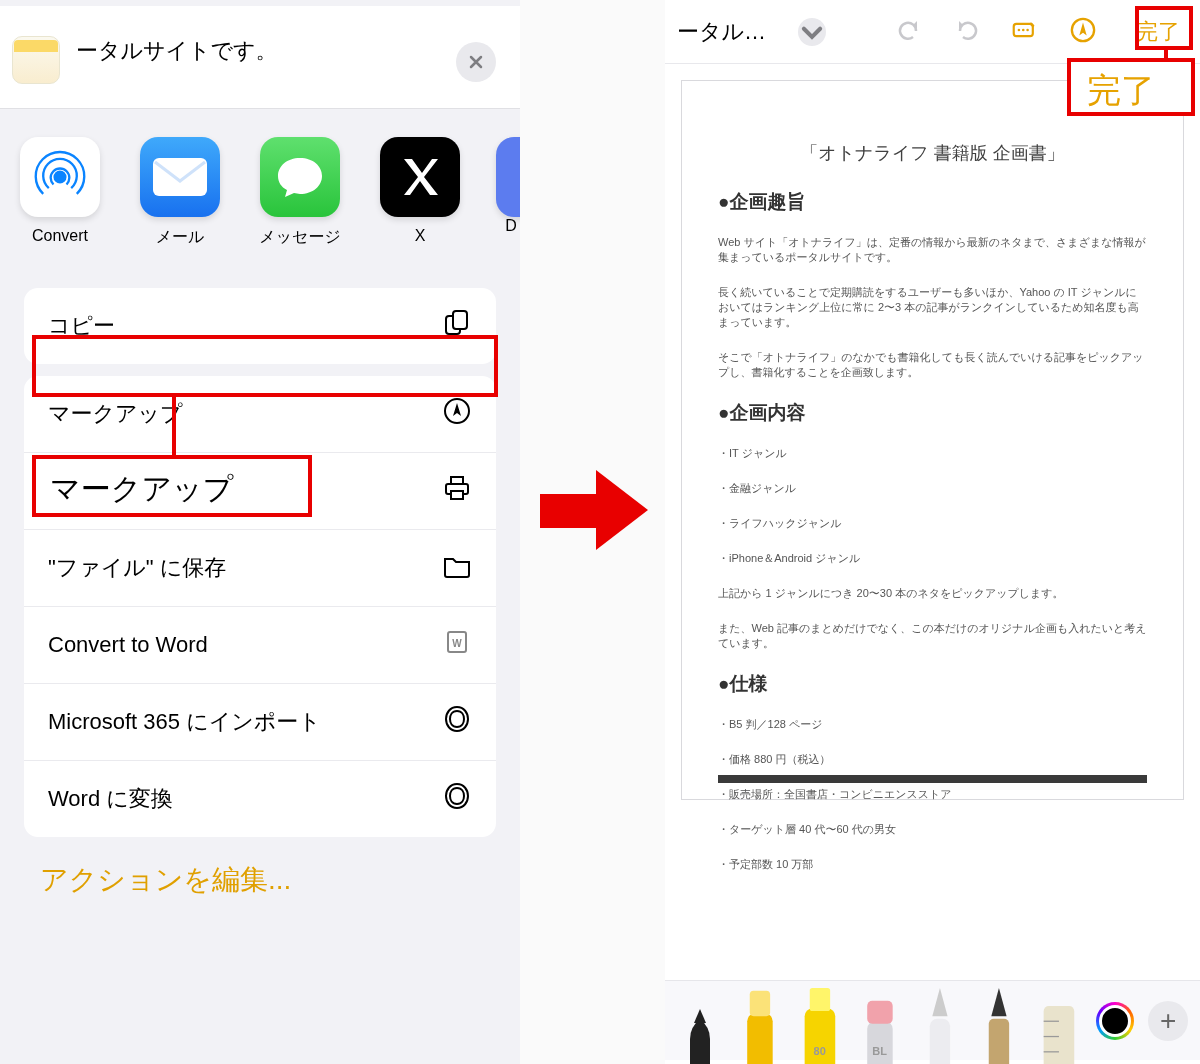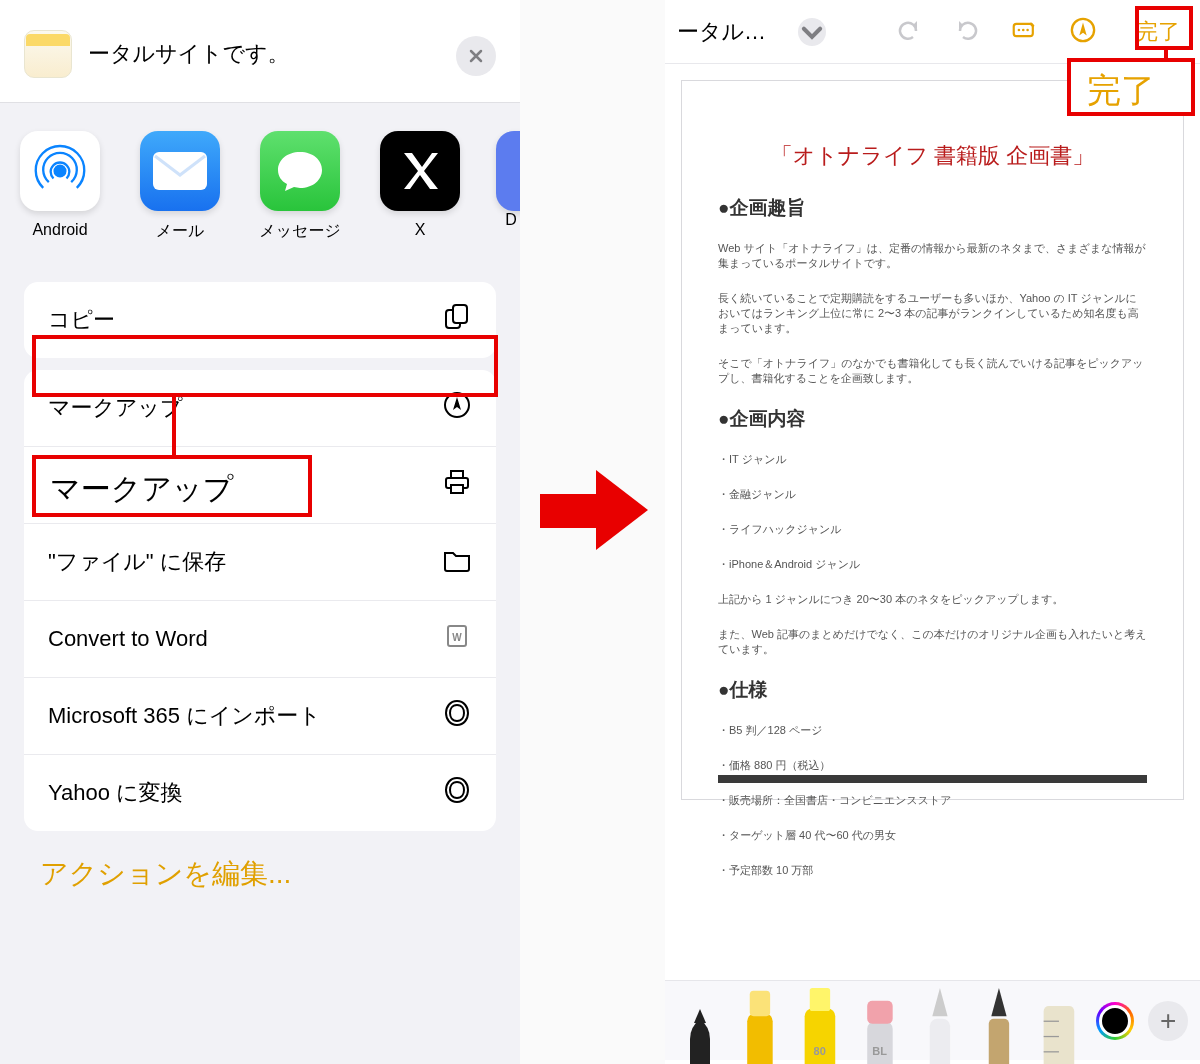--- a/index.html
+++ b/index.html
@@ -17,25 +17,25 @@
       height: 1064px;
       background: #f2f2f6;
       overflow: hidden;
     }
     .left-phone { left: 0; top: 0; }
     .right-phone { right: 0; top: 0; width: 535px; background:#fff; }
 
     
     .share-header {
       background: #fff;
-      padding: 30px 24px 24px;
+      padding: 30px 12px 24px;
       display: flex;
-      align-items: center;
       gap: 16px;
       position: relative;
+      margin-top: 6px;
     }
     .notes-icon {
       width: 48px; height: 48px;
       border-radius: 10px;
       background: linear-gradient(#fbf9ef,#f9edcf);
       border: 1px solid #e9e5d0;
       display: flex; align-items: center; justify-content: center;
     }
     .notes-icon::before{
       content:""; width: 44px;height:28px;
@@ -163,21 +163,21 @@
       margin: 16px;
       height: 720px;
       border:1px solid #d9d9dd;
       background:#fff;
       padding: 60px 36px;
       font-size:11px;
       color:#555;
       filter: blur(0.6px);
       position:relative;
     }
-    .doc-title{ text-align:center; font-size:22px; color:#b91c1c;margin-bottom:24px;}
+    .doc-title{ text-align:center; font-size:18px; color:#404040;margin-bottom:24px;}
     .doc-sec{ font-size:19px; color:#333; margin: 16px 0 6px; font-weight:600;}
     .doc-line{ margin: 20px 0; }
     .doc-foot{
       position:absolute; left:36px; right:36px; bottom:16px;
       height:8px; background:#3a3a3a;
     }
 
     .toolbar {
       position:absolute;
       bottom:4px; left:0; right:0;
@@ -226,21 +226,21 @@
       <div class="app-icon airdrop">
         <svg viewBox="0 0 60 60">
             <g fill="none" stroke="#0a84ff" stroke-width="2.5">
               <circle cx="30" cy="30" r="7" fill="#0a84ff" stroke="none"></circle>
               <path d="M18 42 a18 18 0 1 1 24 0"></path>
               <path d="M12 48 a26 26 0 1 1 36 0"></path>
               <path d="M23 38 a10 10 0 1 1 14 0"></path>
             </g>
           </svg>
       </div>
-      <div class="share-label">Android</div>
+      <div class="share-label">Convert</div>
     </div>
     <div class="share-item">
       <div class="app-icon mail">
         <svg viewBox="0 0 60 44">
             <rect x="3" y="3" width="54" height="38" rx="6" fill="#fff"></rect>
             <path d="M5 7 L30 26 L55 7" fill="none" stroke="#cfe2fa" stroke-width="3"></path>
           </svg>
       </div>
       <div class="share-label">メール</div>
     </div>
@@ -317,21 +317,21 @@
     </div>
     <div class="action-item">
       <span>Microsoft 365 にインポート</span>
       <span>
         <svg viewBox="0 0 30 30">
             <path d="M15 3 C8 3 4 9 4 15 s4 12 11 12 11-6 11-12 S22 3 15 3 Z M15 7 c5 0 7 4 7 8 s-2 8-7 8 -7-4-7-8 2-8 7-8 Z" fill="none" stroke="#000" stroke-width="2"></path>
           </svg>
       </span>
     </div>
     <div class="action-item">
-      <span>Yahoo に変換</span>
+      <span>Word に変換</span>
       <span>
         <svg viewBox="0 0 30 30">
             <path d="M15 3 C8 3 4 9 4 15 s4 12 11 12 11-6 11-12 S22 3 15 3 Z M15 7 c5 0 7 4 7 8 s-2 8-7 8 -7-4-7-8 2-8 7-8 Z" fill="none" stroke="#000" stroke-width="2"></path>
           </svg>
       </span>
     </div>
   </div>
 
   <div class="edit-actions">アクションを編集...</div>
 

